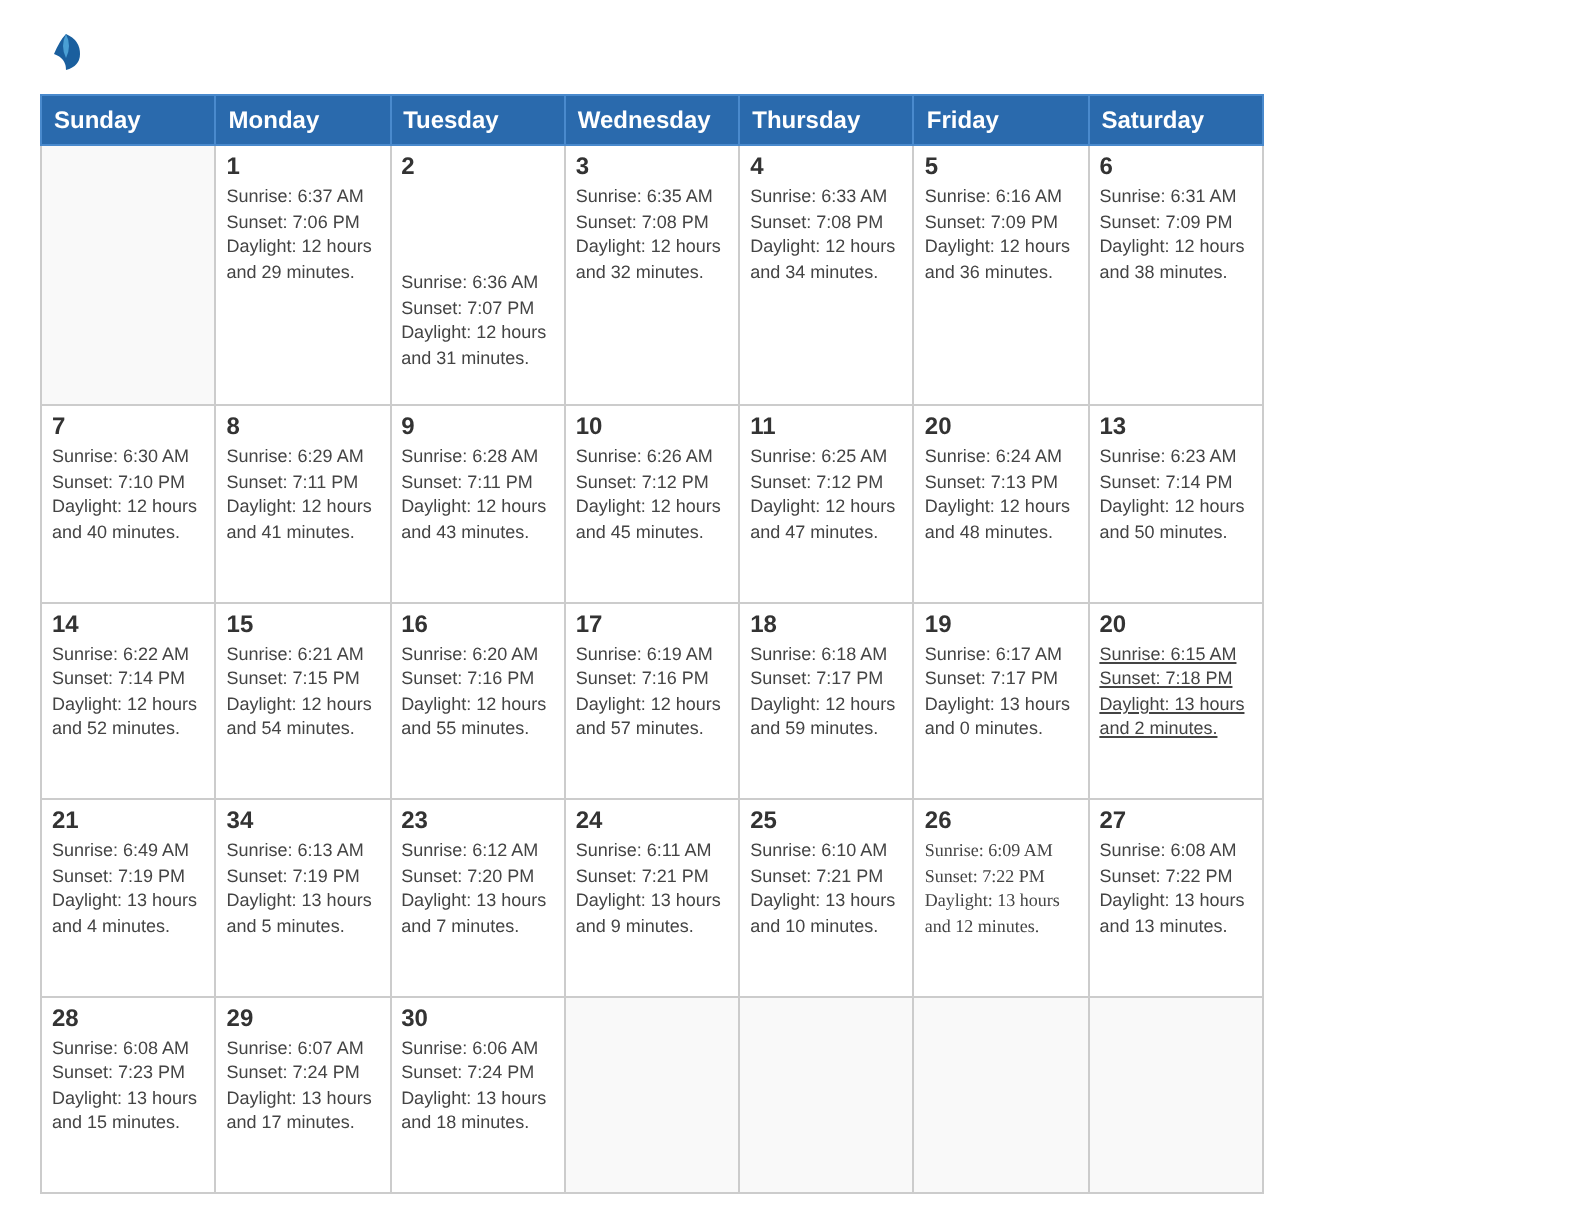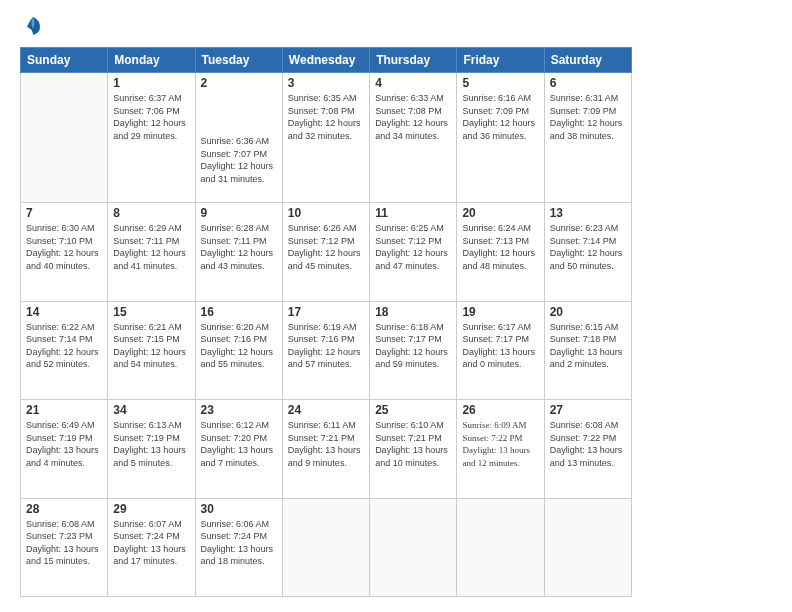--- a/index.html
+++ b/index.html
@@ -266,21 +266,21 @@
           </td>
           <td>
             <span class="day-number">19</span>
             <div class="day-info" style="white-space: pre-line;">Sunrise: 6:17 AM
 Sunset: 7:17 PM
 Daylight: 13 hours
 and 0 minutes.</div>
           </td>
           <td>
             <span class="day-number">20</span>
-            <div class="day-info" style="white-space: pre-line;">Sunrise: 6:15 AM
+            <div class="day-info" style="white-space: pre-line; text-decoration: underline;">Sunrise: 6:15 AM
 Sunset: 7:18 PM
 Daylight: 13 hours
 and 2 minutes.</div>
           </td>
         </tr>
         <tr>
           <td>
             <span class="day-number">21</span>
             <div class="day-info" style="white-space: pre-line;">Sunrise: 6:49 AM
 Sunset: 7:19 PM

